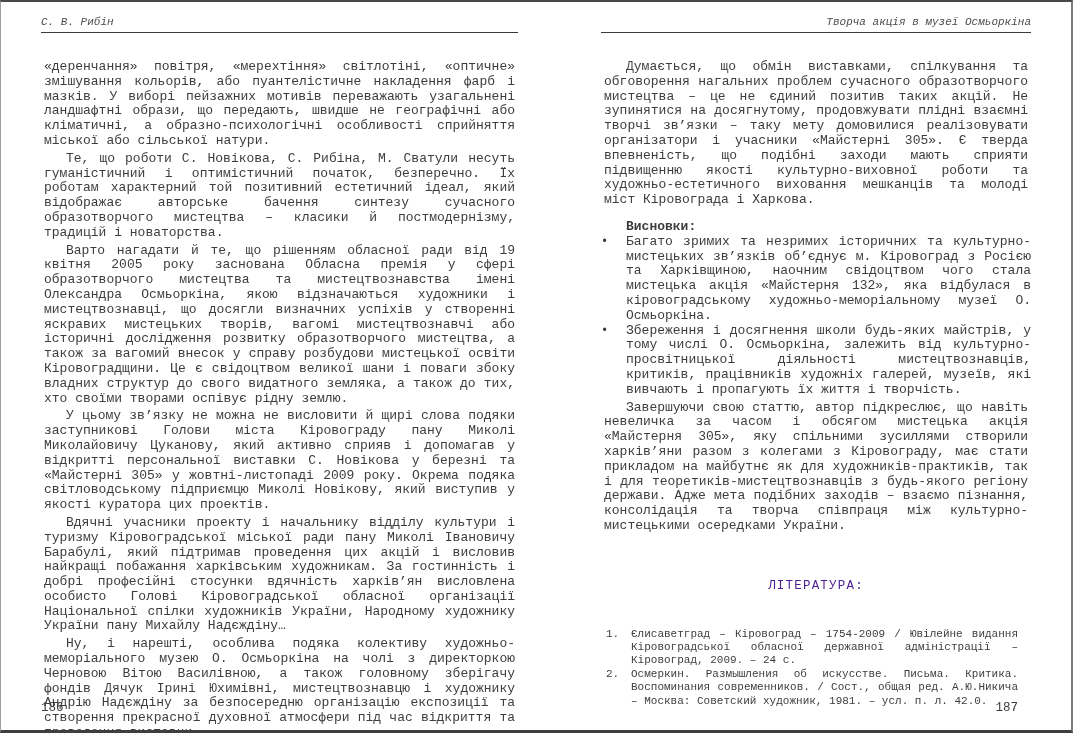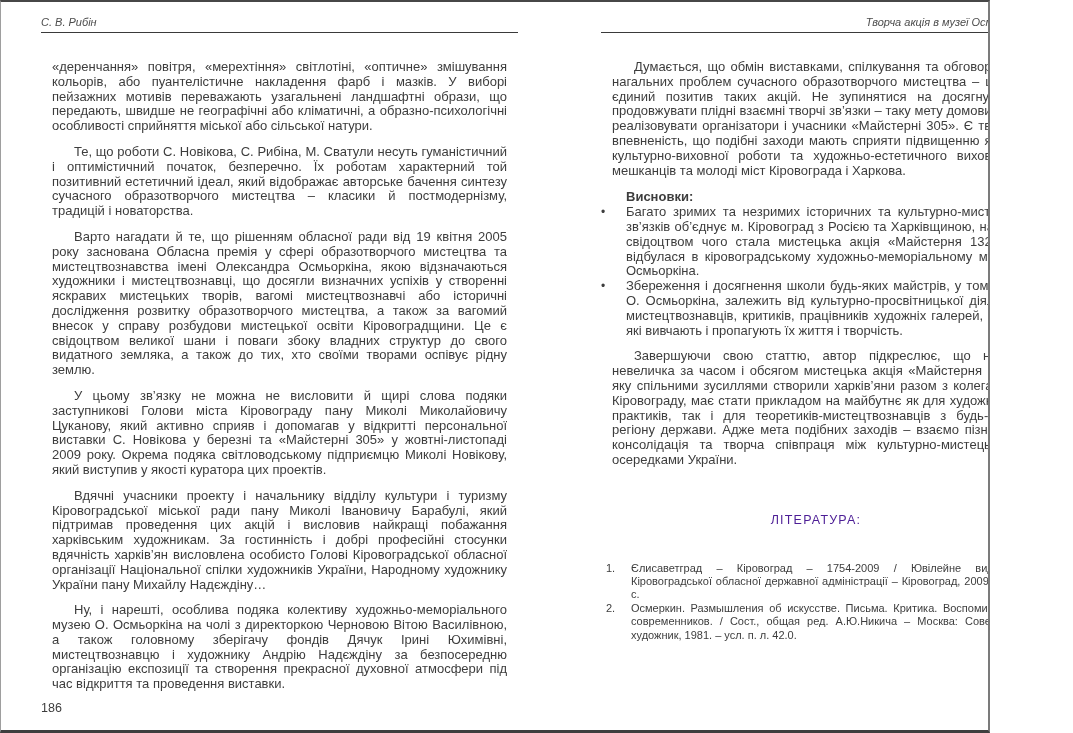--- a/index.html
+++ b/index.html
@@ -2,30 +2,30 @@
 <html lang="uk"><head>
 <meta charset="utf-8">
 <style>
   html, body {
     margin: 0;
     padding: 0;
     background: #ffffff;
   }
   .canvas {
     position: relative;
-    width: 990px;
+    width: 1073px;
     height: 733px;
     box-sizing: border-box;
     background: #ffffff;
     border-top: 2px solid #474747;
     border-bottom: 3px solid #3e3e3e;
     border-left: 1px solid #9e9e9e;
     border-right: 2px solid #7b7b7b;
     overflow: hidden;
-    font-family: Liberation Sans, sans-serif;
+    font-family: Liberation Mono, monospace;
     color: #3d3d3d;
   }
   .page {
     position: absolute;
     top: 0;
     height: 100%;
     box-sizing: border-box;
   }
   .page-left {
     left: 0;
@@ -48,21 +48,21 @@
   .page-right .running-header {
     text-align: right;
   }
   .body-text {
     margin-top: 27px;
     font-size: 13px;
     line-height: 14.8px;
     text-align: justify;
   }
   .body-text p {
-    margin: 11px;
+    margin: 3px;
     text-indent: 22px;
   }
   .body-text p.no-indent {
     text-indent: 0;
   }
   .conclusions-heading {
     margin: 12px 0 0 0;
     padding-left: 25px;
     font-weight: bold;
     font-size: 13px;

